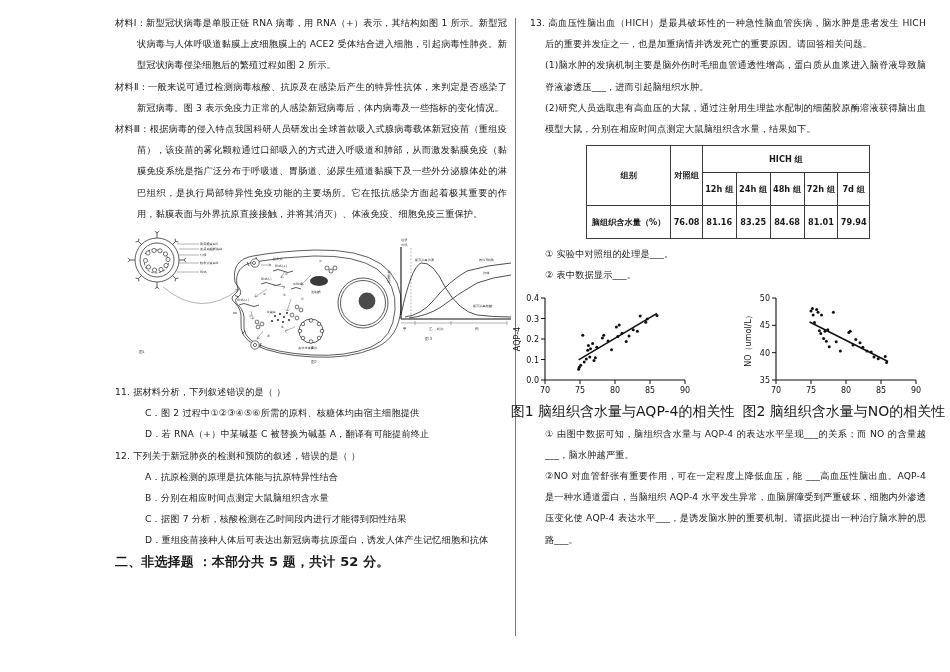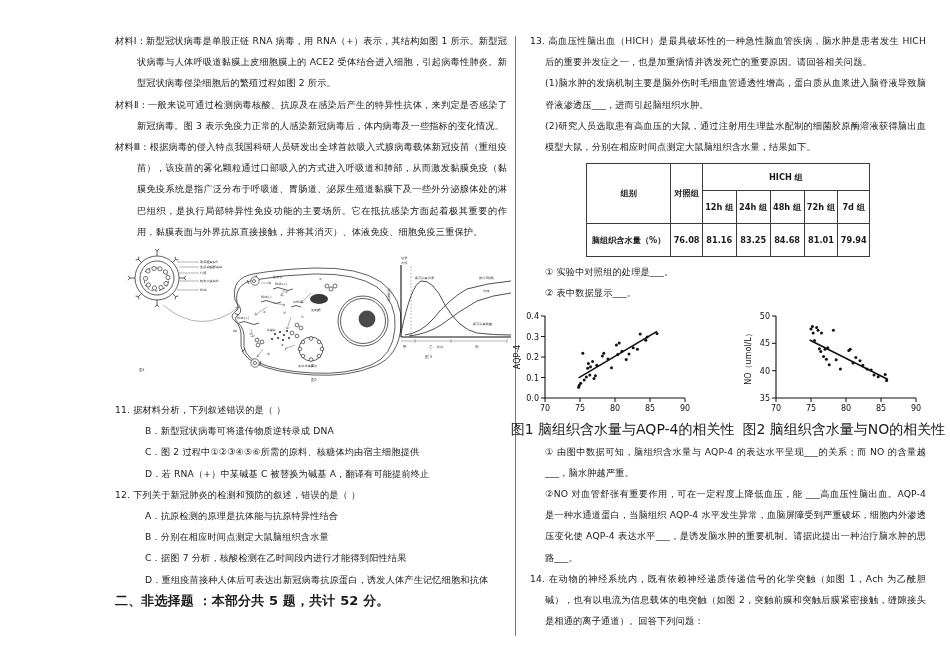--- a/index.html
+++ b/index.html
@@ -14,21 +14,21 @@
     color: #1a1a1a;
     overflow: hidden;
     position: relative;
   }
   .page {
     position: relative;
     width: 950px;
     height: 672px;
     display: flex;
     box-sizing: border-box;
-    padding: 30px 18px 10px 18px;
+    padding: 12px 18px 10px 18px;
   }
   .col {
     position: relative;
     box-sizing: border-box;
   }
   .col-left {
     width: 497px;
     padding-left: 97px;
     padding-right: 8px;
   }
@@ -332,21 +332,20 @@
           </g>
 
         </svg>
       </div>
     </div>
 
     <p class="hang">
       <span>11.</span>
       <span>据材料分析，下列叙述错误的是（            ）</span>
     </p>
-    <p class="opt">B．新型冠状病毒可将遗传物质逆转录成 DNA</p>
     <p class="opt">C．图 2 过程中①②③④⑤⑥所需的原料、核糖体均由宿主细胞提供</p>
     <p class="opt">D．若 RNA（+）中某碱基 C 被替换为碱基 A，翻译有可能提前终止</p>
 
     <p class="hang">
       <span>12.</span>
       <span>下列关于新冠肺炎的检测和预防的叙述，错误的是（            ）</span>
     </p>
     <p class="opt">A．抗原检测的原理是抗体能与抗原特异性结合</p>
     <p class="opt">B．分别在相应时间点测定大鼠脑组织含水量</p>
     <p class="opt">C．据图 7 分析，核酸检测在乙时间段内进行才能得到阳性结果</p>
@@ -509,19 +508,15 @@
             <circle class="dot" cx="144.60" cy="72.51" r="1.5"></circle>
             <line class="trend" x1="67.59999999999998" y1="32.05333333333333" x2="146" y2="71.41333333333334"></line>
           </svg>
         <div class="chart-cap">图2 脑组织含水量与NO的相关性</div>
       </div>
     </div>
 
     <p class="subq">① 由图中数据可知，脑组织含水量与 AQP-4 的表达水平呈现___的关系；而 NO 的含量越___，脑水肿越严重。</p>
     <p class="subq">②NO 对血管舒张有重要作用，可在一定程度上降低血压，能 ___高血压性脑出血。AQP-4 是一种水通道蛋白，当脑组织 AQP-4 水平发生异常，血脑屏障受到严重破坏，细胞内外渗透压变化使 AQP-4 表达水平___，是诱发脑水肿的重要机制。请据此提出一种治疗脑水肿的思路___。</p>
 
-    <p class="hang">
-      <span>14.</span>
-      <span>在动物的神经系统内，既有依赖神经递质传递信号的化学突触（如图 1，Ach 为乙酰胆碱），也有以电流为信息载体的电突触（如图 2，突触前膜和突触后膜紧密接触，缝隙接头是相通的离子通道）。回答下列问题：</span>
-    </p>
 
   </div>
 </div>
 
 </body></html>

